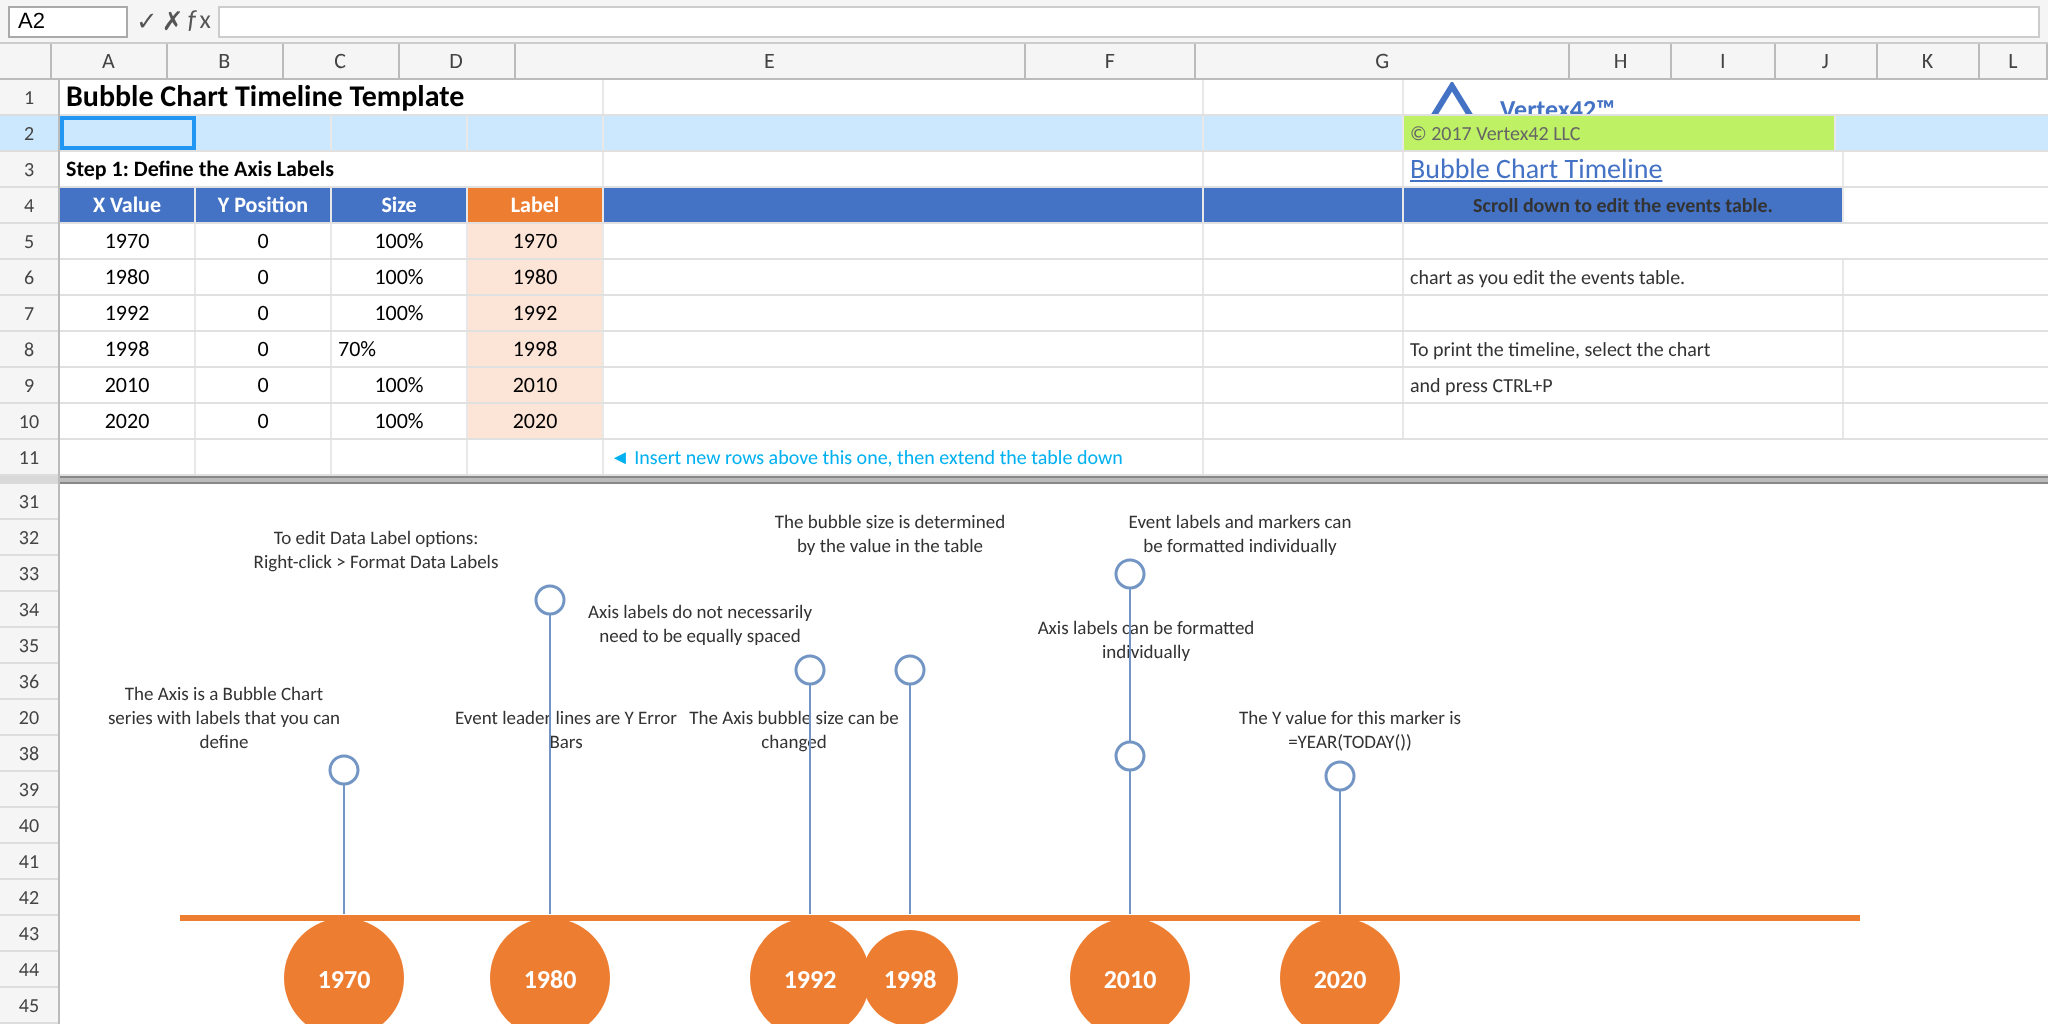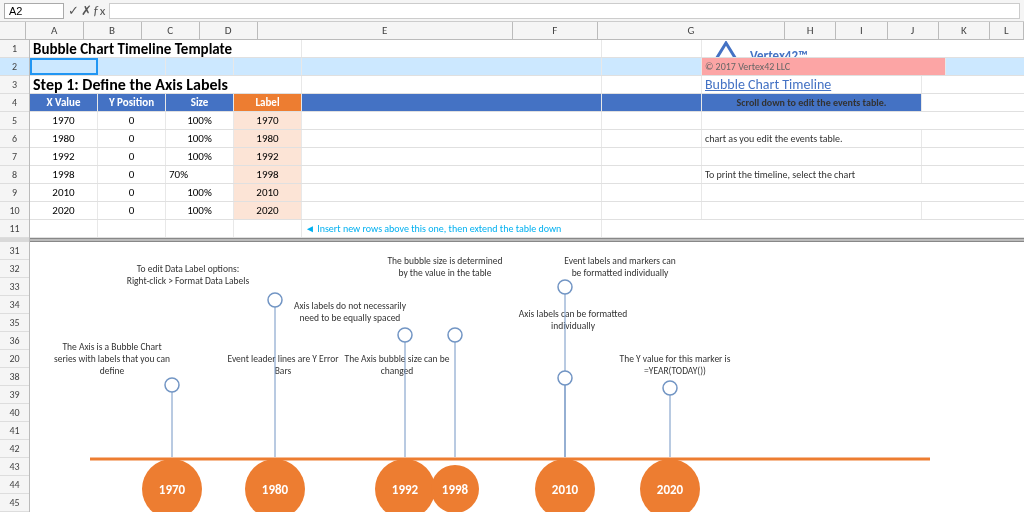--- a/index.html
+++ b/index.html
@@ -134,27 +134,27 @@
           </div>
         </div>
 
         <div class="grid-row" style="background:#cce8ff">
           <div class="cell cell-A" style="width:68px;background:#cce8ff;border:2px solid #2196f3"></div>
           <div class="cell cell-B" style="width:68px;background:#cce8ff"></div>
           <div class="cell cell-C" style="width:68px;background:#cce8ff"></div>
           <div class="cell cell-D" style="width:68px;background:#cce8ff"></div>
           <div class="cell cell-E" style="width:300px;background:#cce8ff"></div>
           <div class="cell" style="width:100px;background:#cce8ff"></div>
-          <div class="cell" style="width:244px;background:#fca5a5">
+          <div class="cell" style="width:216px;background:#bef264">
             <span style="font-size:10px;color:#666">© 2017 Vertex42 LLC</span>
           </div>
         </div>
 
         <div class="grid-row">
-          <div class="cell" style="width:272px;font-weight:bold;font-size:16px">Step 1: Define the Axis Labels</div>
+          <div class="cell" style="width:272px;font-weight:bold;font-size:11px">Step 1: Define the Axis Labels</div>
           <div class="cell" style="width:300px"></div>
           <div class="cell" style="width:100px"></div>
           <div class="cell" style="width:220px">
             <span style="color:#4472c4;text-decoration:underline;font-size:14px;cursor:pointer">Bubble Chart Timeline</span>
           </div>
         </div>
 
         <div class="grid-row header-row">
           <div class="cell cell-A header-row" style="width:68px;background:#4472c4;color:#fff;font-weight:bold;text-align:center">X Value</div>
           <div class="cell cell-B header-row" style="width:68px;background:#4472c4;color:#fff;font-weight:bold;text-align:center">Y Position</div>
@@ -204,20 +204,21 @@
           <div class="cell" style="width:220px;font-size:10px;color:#333">To print the timeline, select the chart</div>
         </div>
 
         <div class="grid-row">
           <div class="cell cell-A" style="width:68px;text-align:center">2010</div>
           <div class="cell cell-B" style="width:68px;text-align:center">0</div>
           <div class="cell cell-C" style="width:68px;text-align:center">100%</div>
           <div class="cell cell-D" style="width:68px;text-align:center;background:#fce4d6">2010</div>
           <div class="cell" style="width:300px"></div>
           <div class="cell" style="width:100px"></div>
+          <div class="cell" style="width:220px;font-size:10px;color:#333">and press CTRL+P</div>
         </div>
 
         <div class="grid-row">
           <div class="cell cell-A" style="width:68px;text-align:center">2020</div>
           <div class="cell cell-B" style="width:68px;text-align:center">0</div>
           <div class="cell cell-C" style="width:68px;text-align:center">100%</div>
           <div class="cell cell-D" style="width:68px;text-align:center;background:#fce4d6">2020</div>
           <div class="cell" style="width:300px"></div>
           <div class="cell" style="width:100px"></div>
           <div class="cell" style="width:220px"></div>

